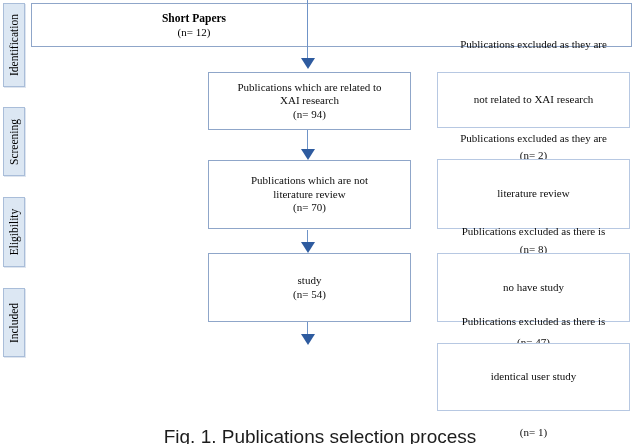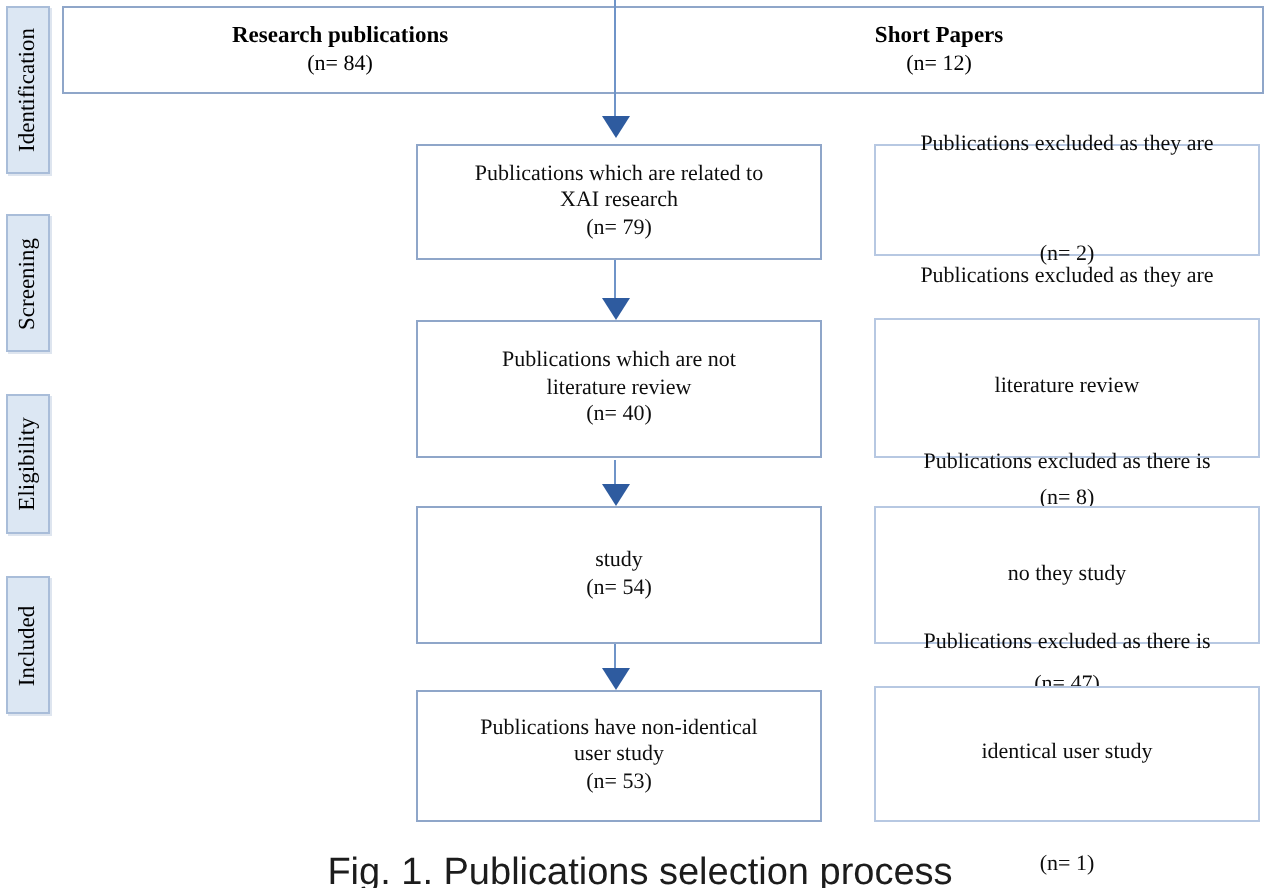--- a/index.html
+++ b/index.html
@@ -112,62 +112,54 @@
       <span>Screening</span>
     </div>
   <div class="stage" style="top:197px;height:70px">
       <span>Eligibility</span>
     </div>
   <div class="stage" style="top:288px;height:69px">
       <span>Included</span>
     </div>
 
   <div class="hdr">
-    <div class="hdr-cell" style="width:277px">
-      <div class="t">Research publications</div>
-      <div class="c">(n= 84)</div>
-    </div>
     <div class="hdr-cell" style="width:324px">
       <div class="t">Short Papers</div>
       <div class="c">(n= 12)</div>
     </div>
   </div>
 
   <div class="box mid" style="top:72px;height:58px">
     <div>Publications which are related to</div>
     <div>XAI research</div>
-    <div>(n= 79)</div>
+    <div>(n= 94)</div>
   </div>
   <div class="box mid" style="top:160px;height:69px">
     <div>Publications which are not</div>
     <div>literature review</div>
-    <div>(n= 40)</div>
+    <div>(n= 70)</div>
   </div>
   <div class="box mid" style="top:253px;height:69px">
     <div>study</div>
     <div>(n= 54)</div>
   </div>
-  <div class="box mid" style="top:345px;height:66px">
-    <div>Publications have non-identical</div>
-    <div>user study</div>
-    <div>(n= 53)</div>
-  </div>
 
   <div class="box exc" style="top:72px;height:56px">
     <div>Publications excluded as they are</div>
+    <div>not related to XAI research</div>
     <div>(n= 2)</div>
   </div>
   <div class="box exc" style="top:159px;height:70px">
     <div>Publications excluded as they are</div>
     <div>literature review</div>
     <div>(n= 8)</div>
   </div>
   <div class="box exc" style="top:253px;height:69px">
     <div>Publications excluded as there is</div>
-    <div>no they study</div>
+    <div>no have study</div>
     <div>(n= 47)</div>
   </div>
   <div class="box exc" style="top:343px;height:68px">
     <div>Publications excluded as there is</div>
     <div>identical user study</div>
     <div>(n= 1)</div>
   </div>
 
   <div class="aline" style="top:0;height:60px"></div>
   <div class="ahead" style="top:58px"></div>

